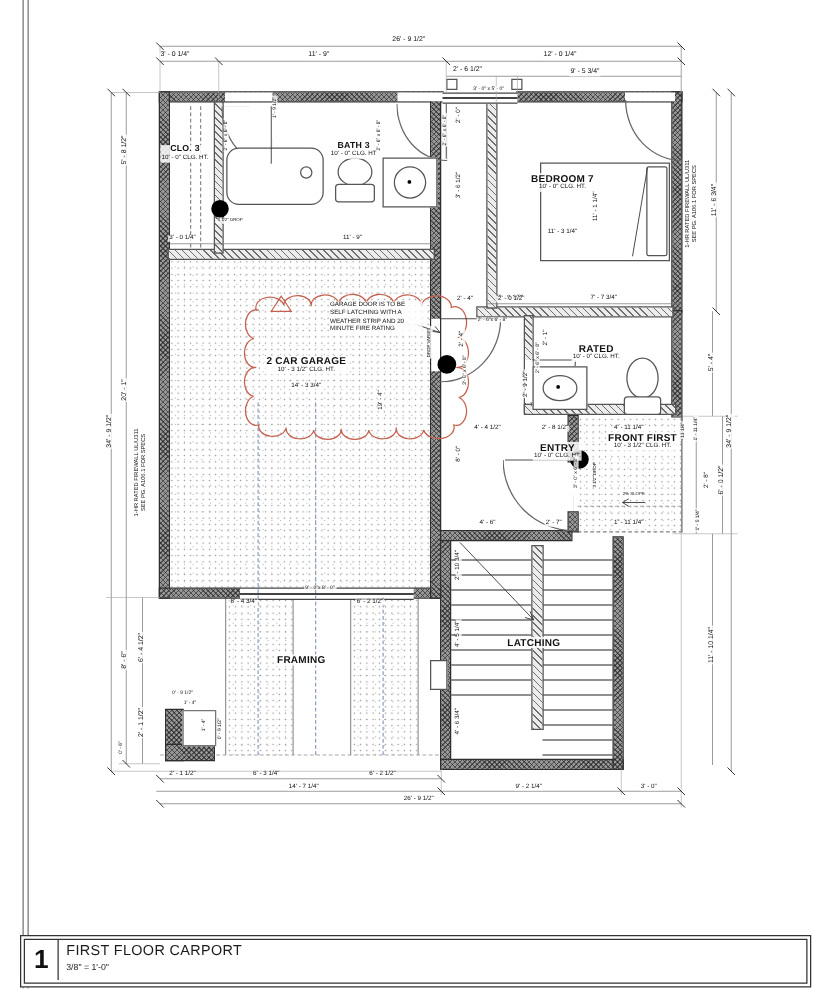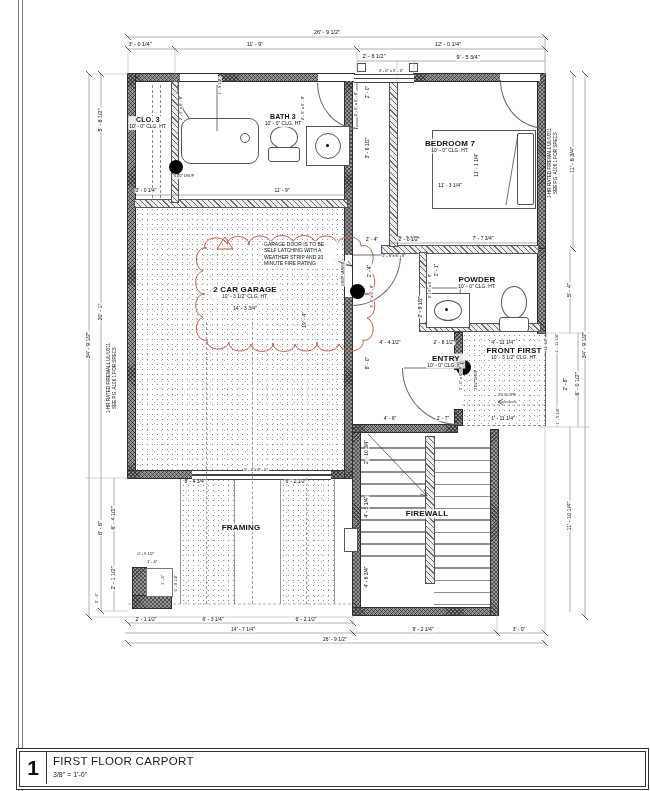--- a/index.html
+++ b/index.html
@@ -199,36 +199,36 @@
       </div>
       <div class="room" style="left: 450px; top: 146px;">
         <div class="rn" style="font-size: 8px;">BEDROOM 7</div>
         <div class="rc">10' - 0" CLG. HT.</div>
       </div>
       <div class="room" style="left: 245px; top: 292px;">
         <div class="rn" style="font-size: 8px;">2 CAR GARAGE</div>
         <div class="rc">10' - 3 1/2" CLG. HT.</div>
       </div>
       <div class="room" style="left: 477px; top: 282px;">
-        <div class="rn" style="font-size: 8px;">POWDER</div>
+        <div class="rn" style="font-size: 8px;">RATED</div>
         <div class="rc">10' - 0" CLG. HT.</div>
       </div>
       <div class="room" style="left: 412px; top: 361px; margin-left: 34px;">
         <div class="rn" style="font-size: 8px;">ENTRY</div>
         <div class="rc">10' - 0" CLG. HT.</div>
       </div>
       <div class="room" style="left: 514px; top: 353px;">
         <div class="rn" style="font-size: 8px;">FRONT FIRST</div>
         <div class="rc">10' - 3 1/2" CLG. HT.</div>
       </div>
       <div class="room" style="left: 241px; top: 528px;">
         <div class="rn" style="font-size: 8px;">FRAMING</div>
       </div>
       <div class="room" style="left: 427px; top: 514px;">
-        <div class="rn" style="font-size: 8px;">FIREWALL</div>
+        <div class="rn" style="font-size: 8px;">LATCHING</div>
       </div>
       <span class="dim" style="left: 327px; top: 33px;">26' - 9 1/2"</span>
       <span class="dim" style="left: 140px; top: 45px;">3' - 0 1/4"</span>
       <span class="dim" style="left: 255px; top: 45px;">11' - 9"</span>
       <span class="dim" style="left: 374px; top: 57px;">2' - 6 1/2"</span>
       <span class="dim" style="left: 448px; top: 45px;">12' - 0 1/4"</span>
       <span class="dim" style="left: 468px; top: 58px;">9' - 5 3/4"</span>
       <span class="dim" style="left: 391px; top: 71px; font-size: 4px;">3' - 0" x 5' - 0"</span>
       <span class="dim v" style="left: 89px; top: 345px;">34' - 9 1/2"</span>
       <span class="dim v" style="left: 101px; top: 120px;">5' - 8 1/2"</span>

